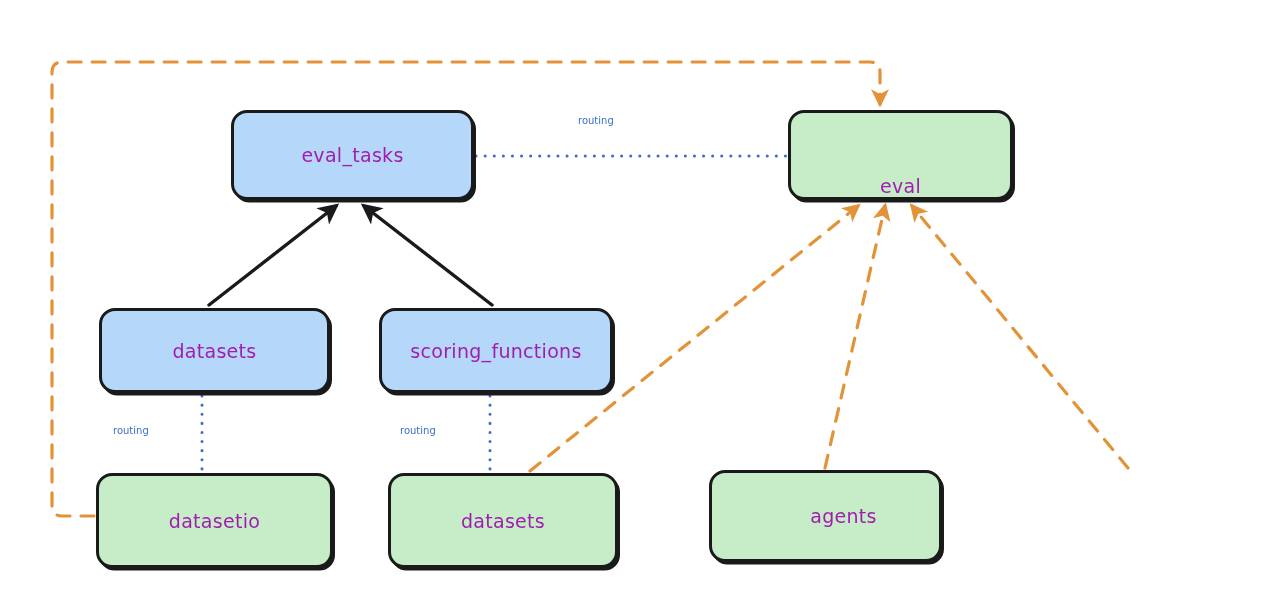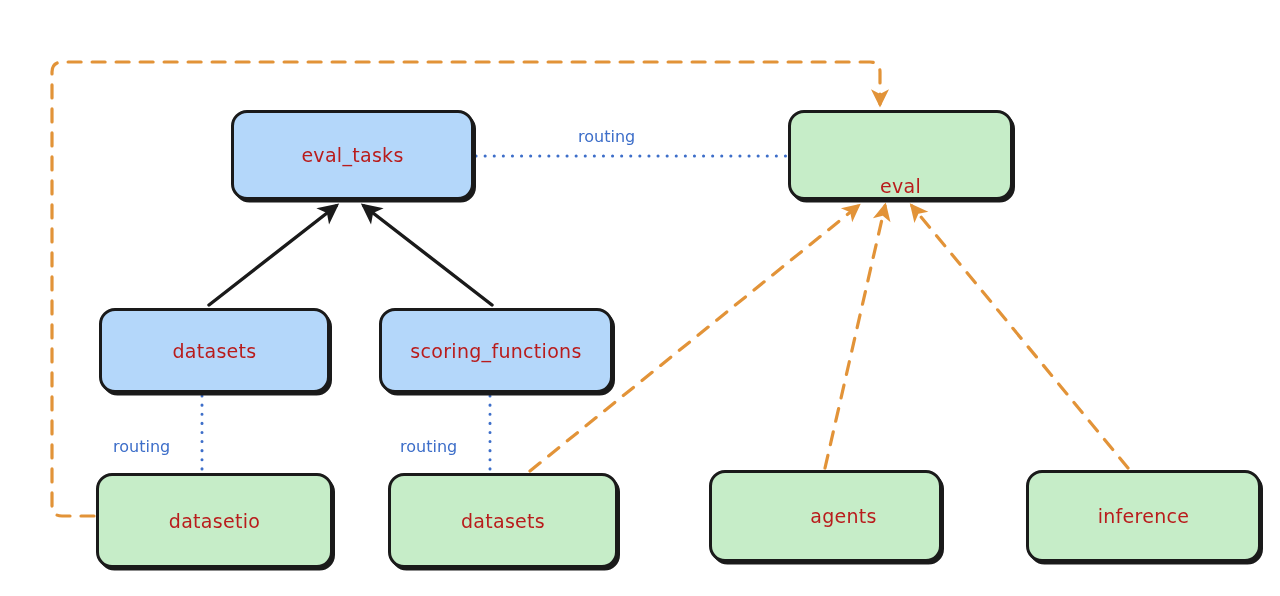--- a/index.html
+++ b/index.html
@@ -33,33 +33,32 @@
     justify-content: center;
     border: 3px solid #1a1a1a;
     border-radius: 16px;
     box-shadow: 2.5px 3px 0 -0.5px #1a1a1a;
   }
   .node-blue { background: #b4d7fa; }
   .node-green { background: #c6edc8; }
   .node-label {
     font-family: "DejaVu Sans", sans-serif;
     font-size: 19px;
-    color: #b91c1c;
+    color: #a21caf;
     letter-spacing: 0.3px;
     white-space: nowrap;
     user-select: none;
   }
   .edge-label {
     position: absolute;
     font-family: "DejaVu Sans", sans-serif;
-    font-size: 16px;
+    font-size: 10px;
     color: #3d6ec9;
     white-space: nowrap;
     user-select: none;
-    margin-top: 12px;
   }
 </style>
 </head>
 <body>
 
 <div id="diagram-root">
 
   <svg id="edge-layer" viewBox="0 0 1280 596" xmlns="http://www.w3.org/2000/svg">
     <defs>
       <marker id="arrow-black" viewBox="0 0 12 12" refX="9" refY="6" markerWidth="7" markerHeight="7" orient="auto-start-reverse">
@@ -110,23 +109,20 @@
   </div>
 
   <div class="node node-green" style="left:388px; top:473px; width:230px; height:95px;">
     <span class="node-label">datasets</span>
   </div>
 
   <div class="node node-green" style="left:709px; top:470px; width:233px; height:92px;padding-left:36px;">
     <span class="node-label">agents</span>
   </div>
 
-  <div class="node node-green" style="left:1026px; top:470px; width:235px; height:92px;">
-    <span class="node-label">inference</span>
-  </div>
 
   <div class="edge-label" style="left:578px; top:115px;">routing</div>
 
   <div class="edge-label" style="left:113px; top:425px;">routing</div>
 
   <div class="edge-label" style="left:400px; top:425px;">routing</div>
 
 </div>
 
 </body></html>

